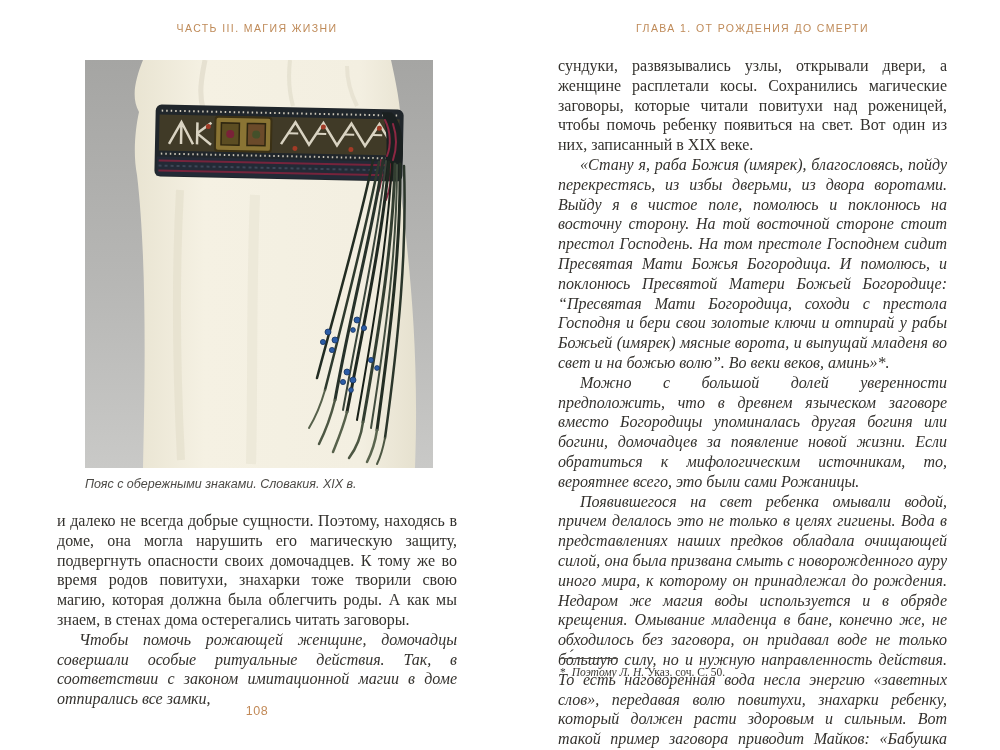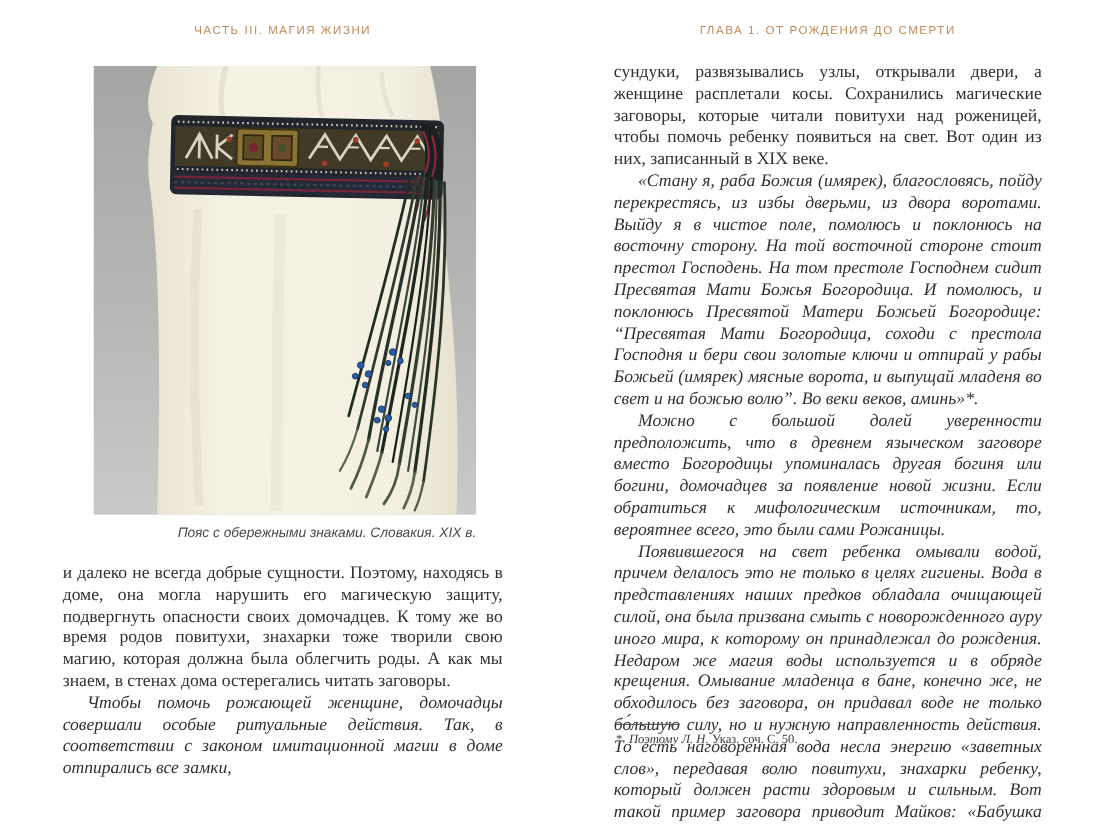--- a/index.html
+++ b/index.html
@@ -6,21 +6,21 @@
   .spread{position:relative;width:1000px;height:750px;background:#ffffff;overflow:hidden;
           font-family:"Liberation Serif",serif;color:#33312d;}
   .page{position:absolute;top:0;height:728px;}
   .page-left{left:57px;width:400px;}
   .page-right{left:558px;width:389px;}
   .running-header{position:absolute;top:22px;left:0;width:100%;text-align:center;
           font-family:"Liberation Sans",sans-serif;font-size:10.5px;letter-spacing:1.4px;
           color:#bf8a58;white-space:nowrap;}
   .photo{position:absolute;top:60px;left:28px;width:348px;height:408px;}
   .photo svg{display:block;}
-  .photo-caption{position:absolute;top:477px;left:28px;width:348px;text-align:right;
+  .photo-caption{position:absolute;top:477px;left:28px;width:348px;text-align:left;
           font-family:"Liberation Sans",sans-serif;font-style:italic;font-size:12.5px;
           color:#4c4a46;}
   .body-text{position:absolute;left:0;width:100%;text-align:justify;
           font-size:16px;line-height:19.8px;}
   .body-text p{margin:0;}
   .body-text p.indent{text-indent:22px;font-style:italic;}
   .left-text{top:511px;}
   .right-text{top:56px;}
   .footnote{position:absolute;top:658px;left:0;width:100%;font-size:11.5px;color:#3a3834;}
   .footnote-divider{width:58px;border:0;border-top:1px solid #55534f;margin:0 0 7px 2px;}
@@ -151,20 +151,21 @@
       </svg>
     </figure>
 
     <figcaption class="photo-caption">Пояс с обережными знаками. Словакия. XIX в.</figcaption>
 
     <div class="body-text left-text">
       <p>и далеко не всегда добрые сущности. Поэтому, находясь в доме, она могла нарушить его магическую защиту, подвергнуть опасности своих домочадцев. К тому же во время родов повитухи, знахарки тоже творили свою магию, которая должна была облегчить роды. А как мы знаем, в стенах дома остерегались читать заговоры.</p>
       <p class="indent">Чтобы помочь рожающей женщине, домочадцы совершали особые ритуальные действия. Так, в соответствии с законом имитационной магии в доме отпирались все замки,</p>
     </div>
 
+    <div class="page-number">108</div>
   </div>
 
   <div class="page page-right">
     <div class="running-header">ГЛАВА 1. ОТ РОЖДЕНИЯ ДО СМЕРТИ</div>
 
     <div class="body-text right-text">
       <p>сундуки, развязывались узлы, открывали двери, а женщине расплетали косы. Сохранились магические заговоры, которые читали повитухи над роженицей, чтобы помочь ребенку появиться на свет. Вот один из них, записанный в XIX веке.</p>
       <p class="indent">«Стану я, раба Божия (имярек), благословясь, пойду перекрестясь, из избы дверьми, из двора воротами. Выйду я в чистое поле, помолюсь и поклонюсь на восточну сторону. На той восточной стороне стоит престол Господень. На том престоле Господнем сидит Пресвятая Мати Божья Богородица. И помолюсь, и поклонюсь Пресвятой Матери Божьей Богородице: “Пресвятая Мати Богородица, соходи с престола Господня и бери свои золотые ключи и отпирай у рабы Божьей (имярек) мясные ворота, и выпущай младеня во свет и на божью волю”. Во веки веков, аминь»*.</p>
       <p class="indent">Можно с большой долей уверенности предположить, что в древнем языческом заговоре вместо Богородицы упоминалась другая богиня или богини, домочадцев за появление новой жизни. Если обратиться к мифологическим источникам, то, вероятнее всего, это были сами Рожаницы.</p>
       <p class="indent">Появившегося на свет ребенка омывали водой, причем делалось это не только в целях гигиены. Вода в представлениях наших предков обладала очищающей силой, она была призвана смыть с новорожденного ауру иного мира, к которому он принадлежал до рождения. Недаром же магия воды используется и в обряде крещения. Омывание младенца в бане, конечно же, не обходилось без заговора, он придавал воде не только бо́льшую силу, но и нужную направленность действия. То есть наговоренная вода несла энергию «заветных слов», передавая волю повитухи, знахарки ребенку, который должен расти здоровым и сильным. Вот такой пример заговора приводит Майков: «Бабушка Соломоньюшка Христа</p>

